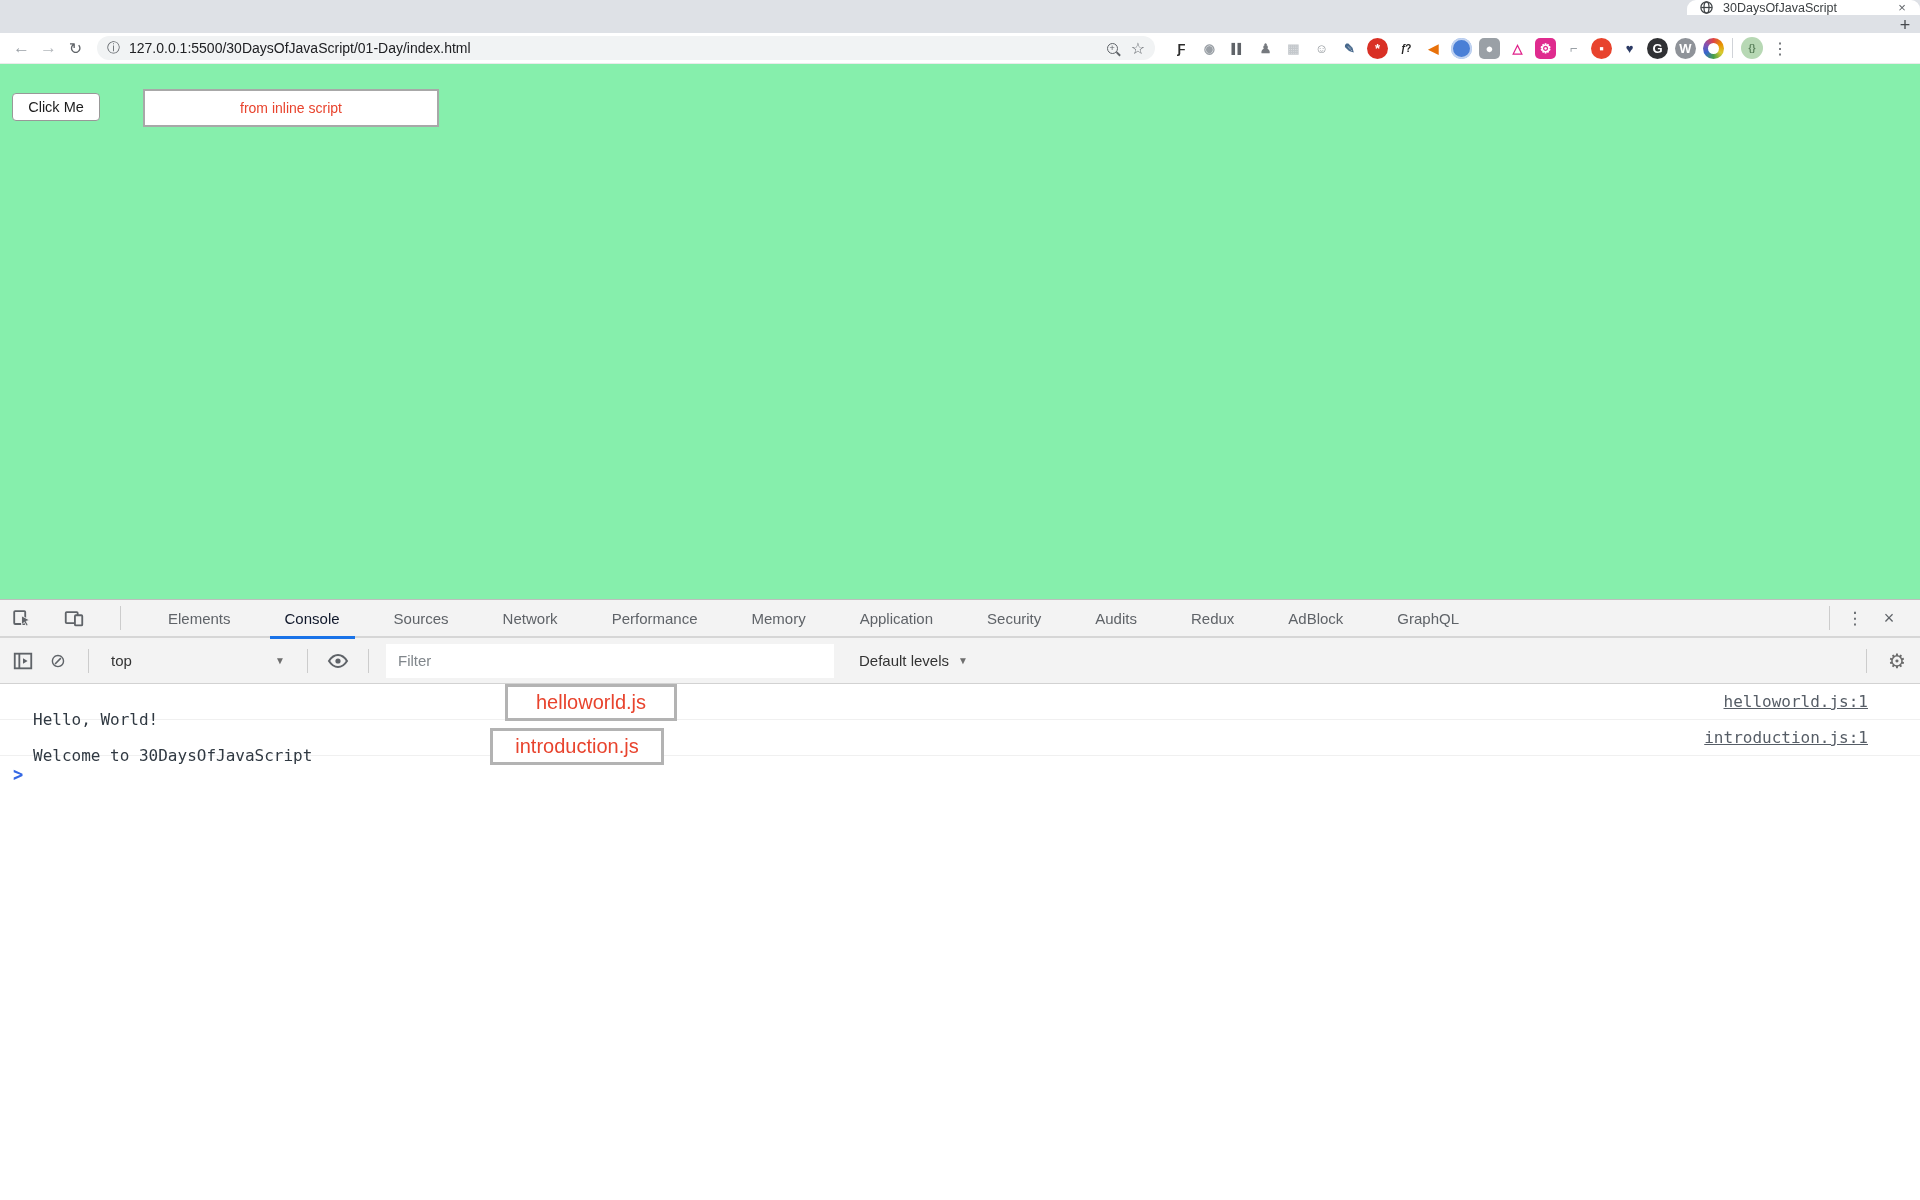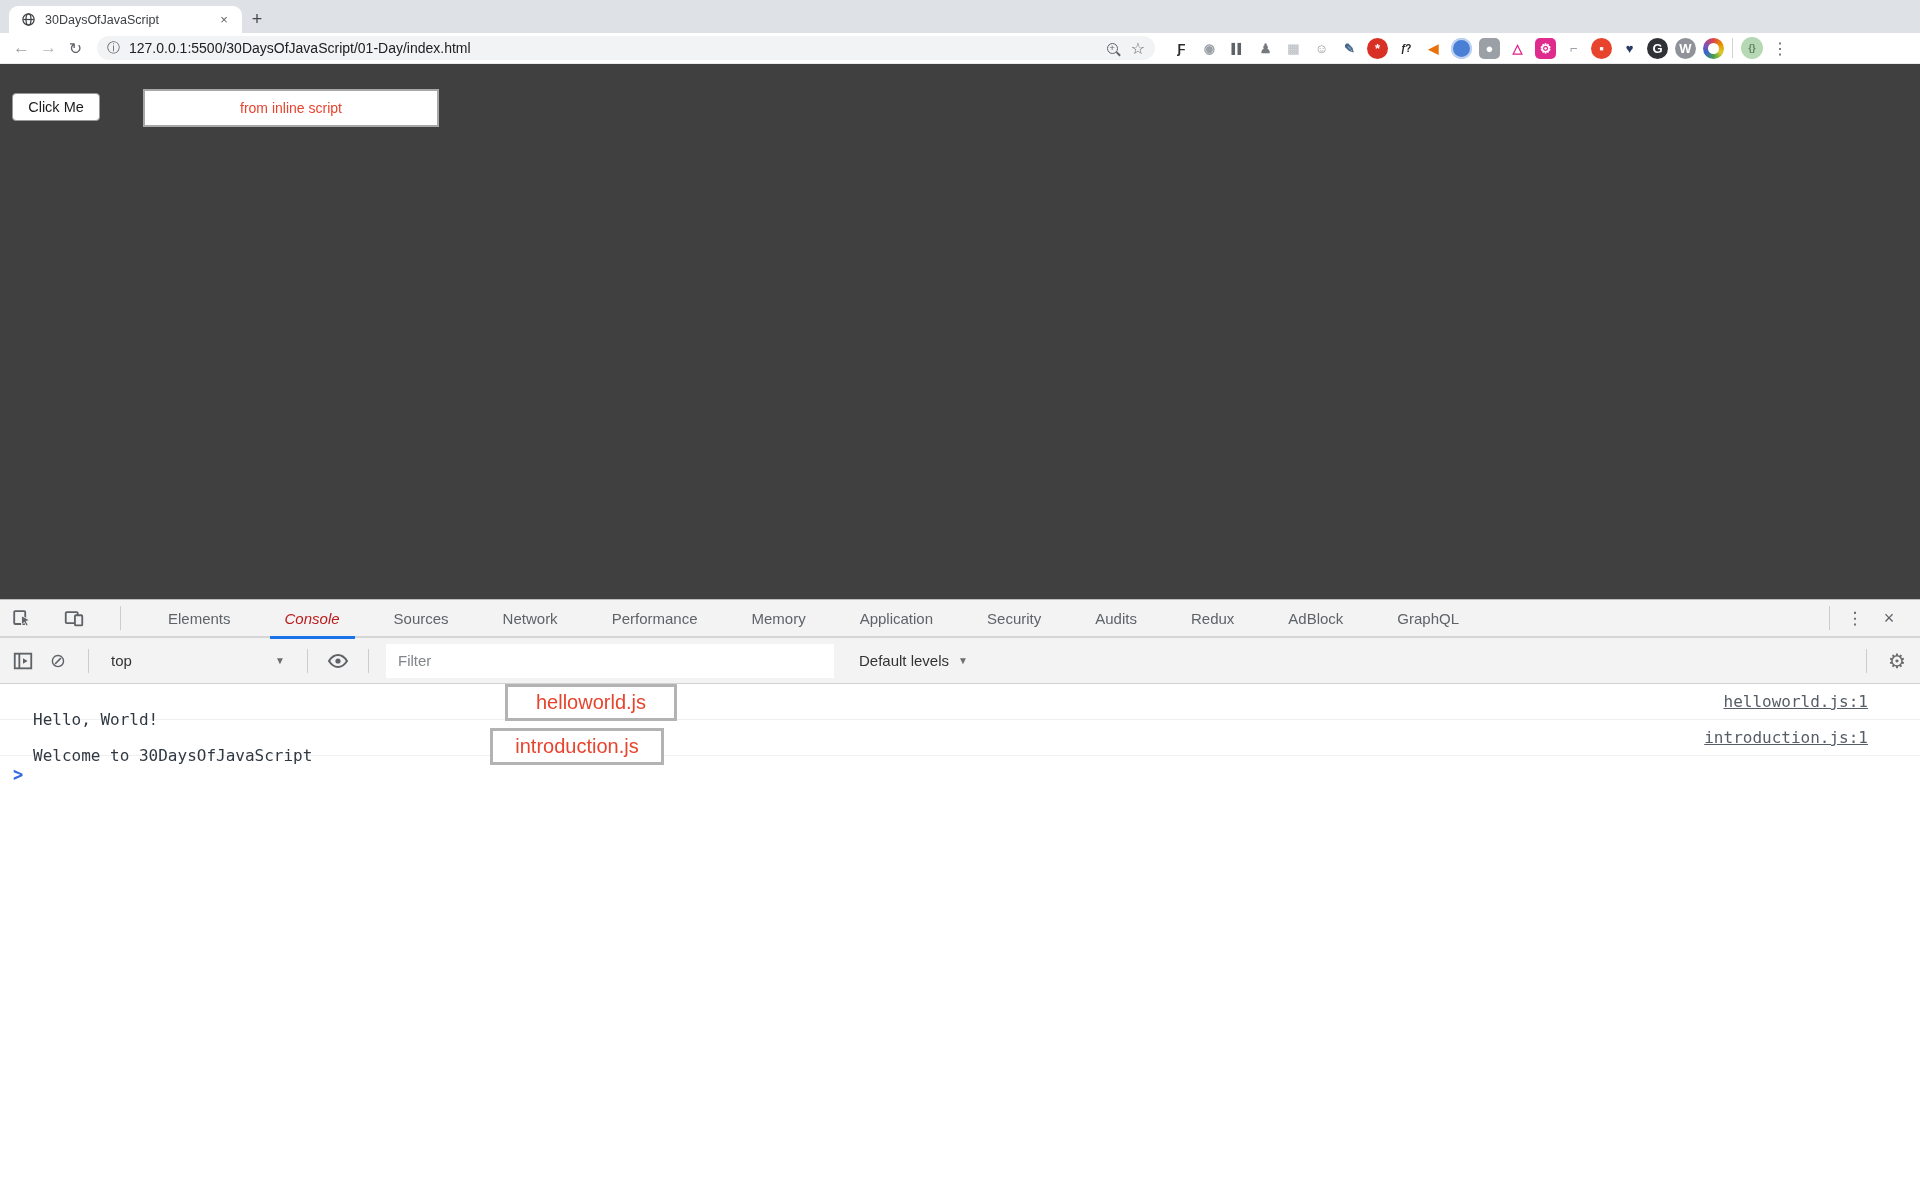--- a/index.html
+++ b/index.html
@@ -1,19 +1,19 @@
 <!DOCTYPE html>
 <html><head>
 <meta charset="utf-8">
 <style>
   * { margin:0; padding:0; box-sizing:border-box; }
   html,body { width:1920px; height:1200px; background:#fff; font-family:"Liberation Sans", sans-serif; overflow:hidden; }
 
   
-  .tabstrip { height:33px; background:#dee1e6; display:flex; align-items:flex-end; }
+  .tabstrip { height:33px; background:#dee1e6; display:flex; align-items:flex-end;flex-direction:column; }
   .tab { margin-left:9px; width:233px; height:27px; background:#fff; border-radius:9px 9px 0 0;
          display:flex; align-items:center; padding:0 10px 0 12px; gap:9px; }
   .tab-title { flex:1; font-size:12.5px; color:#3c4043; white-space:nowrap; overflow:hidden; }
   .tab-close { font-size:13px; color:#5f6368; width:16px; text-align:center; cursor:default; }
   .newtab { width:30px; height:27px; display:flex; align-items:center; justify-content:center;
             font-size:18px; color:#45484d; }
 
   .toolbar { height:31px; background:#fff; display:flex; align-items:center; padding:0 8px; border-bottom:1px solid #ebebeb; }
   .navbtn { width:27px; height:26px; display:flex; align-items:center; justify-content:center; font-size:17px; }
   .back-ic { color:#9aa0a6; } .fwd-ic { color:#b4b8bd; } .reload-ic { color:#5f6368; font-size:16px; }
@@ -33,36 +33,36 @@
   .ring { border-radius:50%; box-shadow:inset 0 0 0 2px rgba(255,255,255,.65); }
   .donut { border-radius:50%; background:conic-gradient(#e04444,#e89000,#d8cc30,#46a04a,#3666cc,#8850b0,#e04444); position:relative; }
   .donut::after { content:""; position:absolute; inset:5px; border-radius:50%; background:#fff; }
   .chrome-sep { width:1px; height:20px; background:#d0d3d8; margin:0 8px; }
   .avatar { width:22px; height:22px; border-radius:50%; background:#b7d8b4; color:#567d57;
             display:flex; align-items:center; justify-content:center; font-size:9px; font-weight:bold; }
   .browser-menu { width:26px; display:flex; align-items:center; justify-content:center;
                   font-size:16px; color:#5f6368; margin-left:4px; }
 
   
-  .page { position:relative; height:535px; background:#404040; }
+  .page { position:relative; height:535px; background:#86efac; }
   .clickme { position:absolute; left:12px; top:29px; width:88px; height:28px; background:#fff;
              border:1px solid #989898; border-radius:4px; font-size:14.5px; color:#1c1c1c;
              display:flex; align-items:center; justify-content:center; font-family:"Liberation Sans",sans-serif; }
   .inline-annot { position:absolute; left:143px; top:25px; width:296px; height:38px; background:#fff;
                   border:2px solid #a8a8a8; display:flex; align-items:center; justify-content:center;
                   color:#e8432d; font-size:14px; }
 
   
   .devtools { position:absolute; left:0; right:0; top:599px; bottom:0; background:#fff; border-top:1px solid #bdbdbd; }
   .dt-tabbar { height:38px; background:#f3f3f3; display:flex; align-items:center; padding-left:8px;
                border-bottom:2px solid #d6d6d6;gap:24px; }
   .dt-iconbtn { width:28px; height:28px; display:flex; align-items:center; justify-content:center; }
   .dt-vsep { width:1px; height:24px; background:#ccc; margin:0 8px; }
   .dt-tab { height:38px; display:flex; align-items:center; padding:0 15px; font-size:15px; color:#5f6368; position:relative; }
-  .dt-tab.active { color:#b91c1c;font-style:italic; }
+  .dt-tab.active { color:#0f172a; }
   .dt-tab.active::after { content:""; position:absolute; left:0; right:0; bottom:-2px; height:3px; background:#1a73e8; }
   .dt-right { margin-left:auto; display:flex; align-items:center; padding-right:14px; }
   .dt-dots { width:34px; text-align:center; font-size:17px; color:#5f6368; }
   .dt-close { width:34px; text-align:center; font-size:18px; color:#5f6368; }
 
   .dt-toolbar { height:46px; background:#f3f3f3; display:flex; align-items:center; padding:0 10px; gap:9px; border-bottom:1px solid #d2d2d2; }
   .t-ic { width:26px; height:26px; display:flex; align-items:center; justify-content:center; color:#5f6368; }
   .clear-ic { font-size:19px; }
   .context { width:184px; display:flex; align-items:center; justify-content:space-between; font-size:15px; color:#333; padding:0 5px; }
   .dd-arrow { font-size:10px; color:#6e6e6e; }

